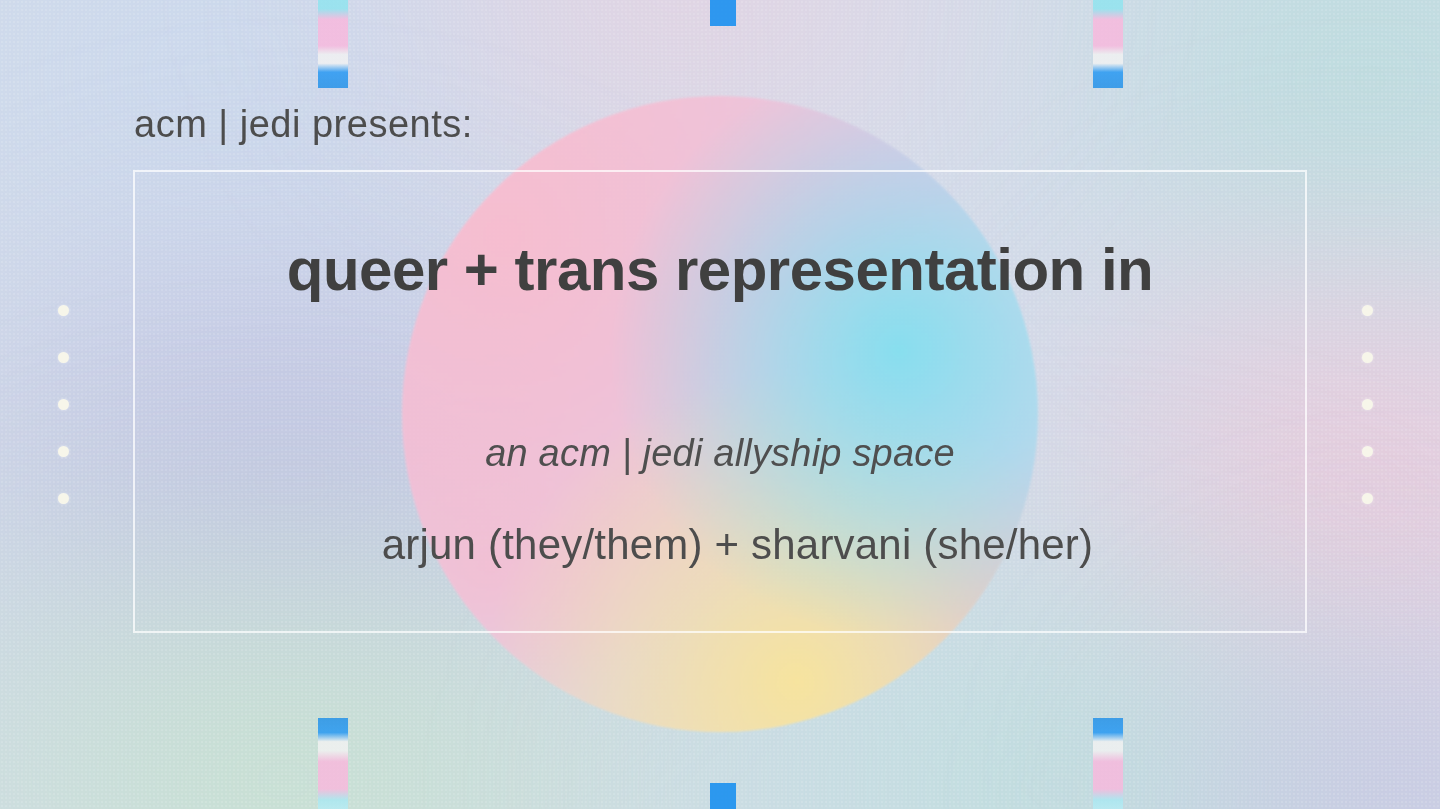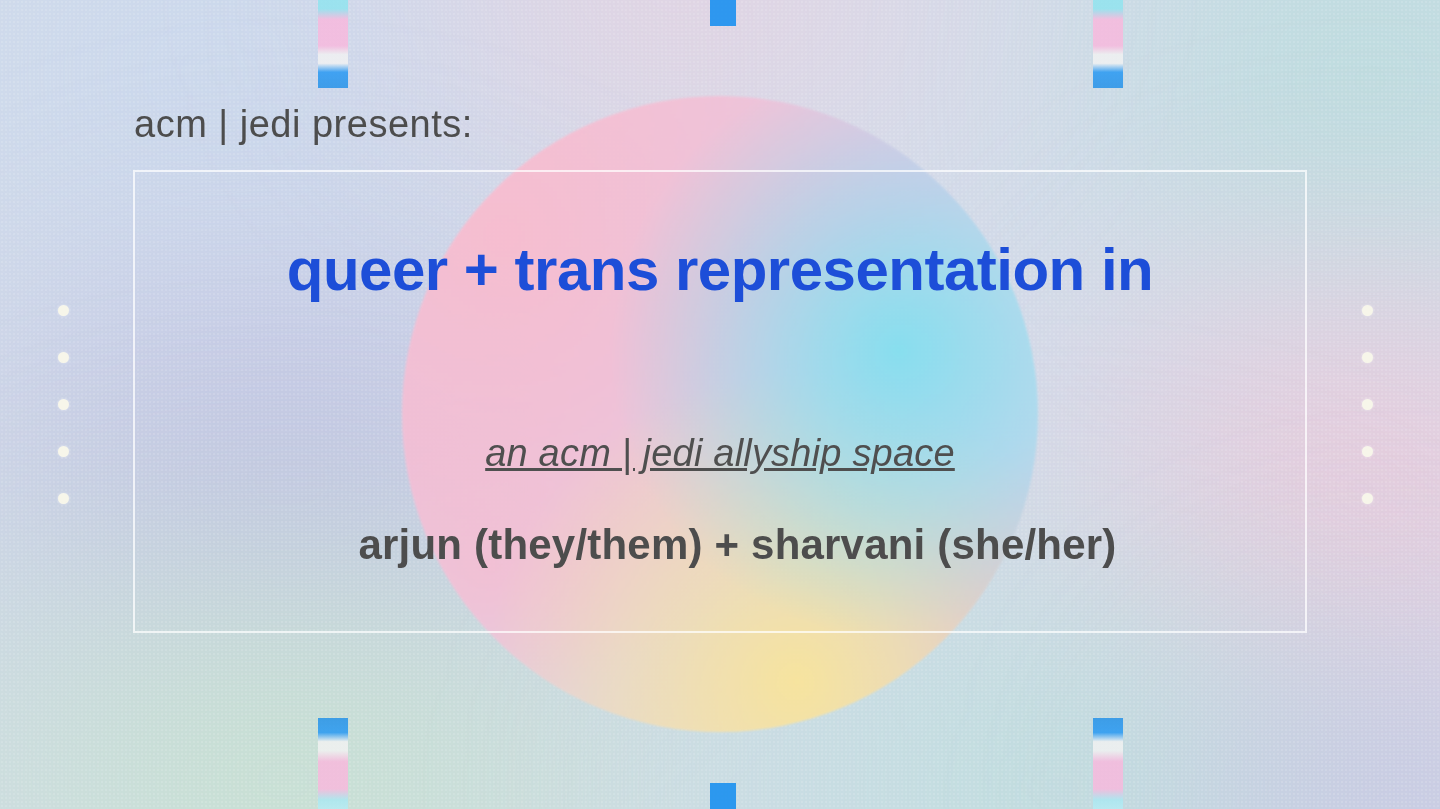--- a/index.html
+++ b/index.html
@@ -159,40 +159,39 @@
     white-space:nowrap;
   }
   .title {
     position:absolute;
     left:0; right:0; top:232px;
     text-align:center;
     font-size:60px;
     font-weight:700;
     line-height:1.26;
     letter-spacing:-0.5px;
-    color:#1d4ed8;
+    color:#404040;
   }
   .title .line { display:block; }
   .subtitle {
     position:absolute;
     left:0; right:0; top:432px;
     text-align:center;
     font-size:38px;
     font-style:italic;
     font-weight:400;
     letter-spacing:0.2px;
     color:#4f4f4f;
-    text-decoration:underline;
   }
   .presenters {
     position:absolute;
     left:0; right:0; top:521px;
     text-align:center;
     font-size:42px;
-    font-weight:700;
+    font-weight:400;
     letter-spacing:0.2px;
     color:#4d4d4d;
     margin-left:35px;
   }
 </style>
 </head>
 <body>
 
 <div id="slide">
 

